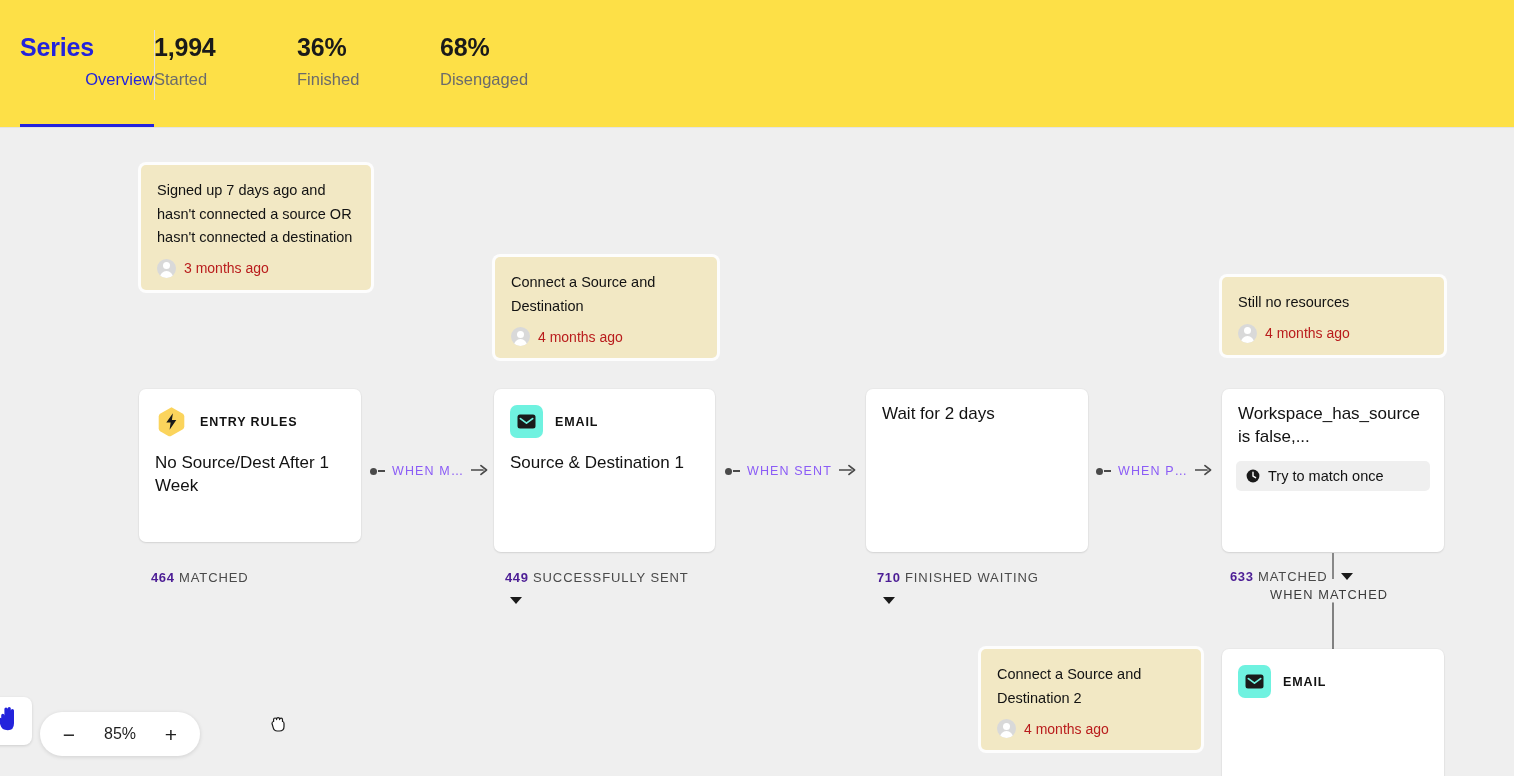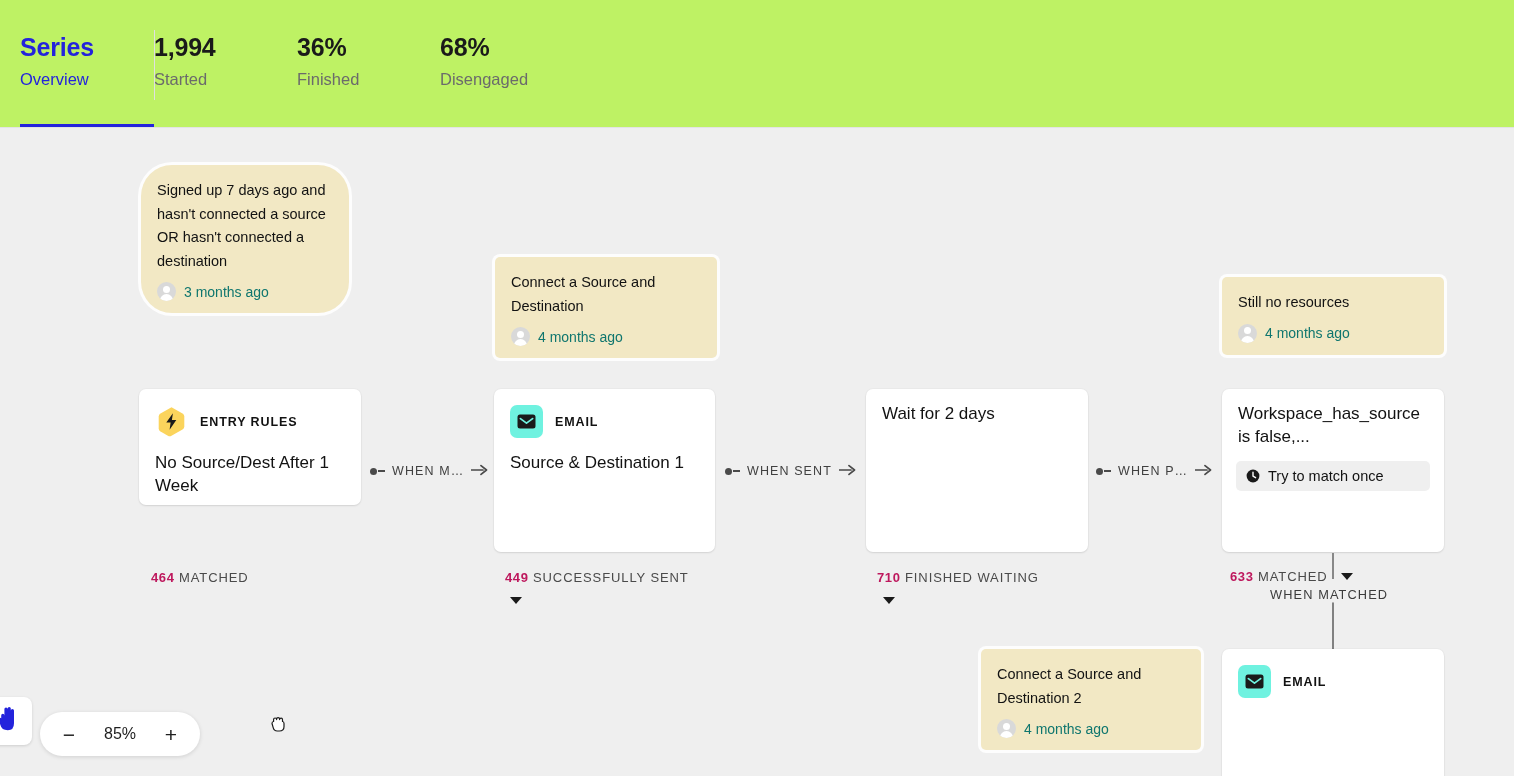--- a/index.html
+++ b/index.html
@@ -11,21 +11,21 @@
     font-family: "Liberation Sans", sans-serif;
     background: #efefef;
   }
 
   .app { position: relative; width: 1514px; height: 776px; background: #efefef; }
 
   
   .header {
     position: absolute; left: 0; top: 0;
     width: 1514px; height: 128px;
-    background: #bef264;
+    background: #fde047;
     border-bottom: 1px solid #e3e3e3;
   }
   .tabs {
     position: absolute; left: 20px; top: 30px;
     display: flex; align-items: flex-start;
   }
   .tab {
     position: relative;
     padding: 0 0 0 0;
     min-width: 0;
@@ -42,21 +42,21 @@
     white-space: nowrap;
   }
   .tab-series .tab-value { color: #2323dc; }
   .tab-label {
     display: block;
     font-size: 16.5px;
     line-height: 30px;
     color: #6b6b6b;
     white-space: nowrap;
   }
-  .tab-series .tab-label { color: #2323dc; }
+  .tab-series .tab-label { color: #2323dc; text-align: right; }
   .tab-underline {
     position: absolute;
     left: 20px; top: 124px;
     width: 134px; height: 3px;
     background: #2323dc;
   }
   .tab-divider {
     position: absolute;
     left: 154px; top: 30px;
     width: 1px; height: 70px;
@@ -99,21 +99,21 @@
     content: ""; position: absolute;
     left: 6px; top: 3.5px; width: 7px; height: 7px;
     border-radius: 50%; background: #ffffff;
   }
   .avatar::after {
     content: ""; position: absolute;
     left: 3px; top: 12px; width: 13px; height: 10px;
     border-radius: 7px 7px 0 0; background: #ffffff;
   }
   .note-time {
-    font-size: 14px; color: #0f766e;
+    font-size: 14px; color: #b91c1c;
   }
 
   
   .card {
     background: #ffffff;
     border-radius: 7px;
     box-shadow: 0 1px 2px rgba(0,0,0,0.10), 0 0 0 1px rgba(0,0,0,0.02);
   }
   .card-head {
     display: flex; align-items: center;
@@ -162,21 +162,21 @@
   }
 
   
   .stat {
     position: absolute;
     font-size: 13px;
     letter-spacing: 0.9px;
     color: #4a4a4a;
     white-space: nowrap;
   }
-  .stat b { color: #be185d; font-weight: bold; letter-spacing: 0.6px; }
+  .stat b { color: #4c1d95; font-weight: bold; letter-spacing: 0.6px; }
   .caret {
     position: absolute;
     width: 0; height: 0;
     border-left: 6px solid transparent;
     border-right: 6px solid transparent;
     border-top: 7px solid #1a1a1a;
   }
 
   
   .conn {
@@ -189,21 +189,21 @@
     width: 7px; height: 7px; border-radius: 50%;
     background: #4a4a4a; flex: 0 0 auto;
   }
   .conn-dash {
     width: 7px; height: 1.6px; background: #4a4a4a; flex: 0 0 auto;
     margin-left: -6px;
   }
   .conn-label {
     font-size: 12.5px;
     letter-spacing: 1.1px;
-    color: #404040;
+    color: #8b5cf6;
     white-space: nowrap;
   }
   .conn-arrow { flex: 0 0 auto; }
 
   .vconn {
     position: absolute;
   }
   .vlabel {
     position: absolute;
     font-size: 12.8px;
@@ -272,21 +272,21 @@
         <span class="tab-label">Disengaged</span>
       </div>
 
     </div>
     <div class="tab-divider"></div>
     <div class="tab-underline"></div>
   </div>
 
   <div class="canvas">
 
-    <div class="node note" style="left:141px; top:36px; width:208px;border-radius:31px;">
+    <div class="node note" style="left:141px; top:36px; width:230px;">
       <div class="note-text">Signed up 7 days ago and hasn't connected a source OR hasn't connected a destination</div>
       <div class="note-meta">
         <span class="avatar"></span>
         <span class="note-time">3 months ago</span>
       </div>
     </div>
 
     <div class="node note" style="left:495px; top:128px; width:222px;">
       <div class="note-text">Connect a Source and Destination</div>
       <div class="note-meta">
@@ -304,21 +304,21 @@
     </div>
 
     <div class="node note" style="left:981px; top:520px; width:220px;">
       <div class="note-text">Connect a Source and Destination 2</div>
       <div class="note-meta">
         <span class="avatar"></span>
         <span class="note-time">4 months ago</span>
       </div>
     </div>
 
-    <div class="node card" style="left:139px; top:260px; width:222px; height:116px;">
+    <div class="node card" style="left:139px; top:260px; width:222px; height:153px;">
       <div class="card-head">
         <span class="hex">
           <svg class="ico" width="33" height="33" viewBox="0 0 33 33">
             <path d="M16.5 2.2 L27.5 8.5 Q29.3 9.6 29.3 11.6 L29.3 21.4 Q29.3 23.4 27.5 24.5 L16.5 30.8 Q14.7 31.8 12.9 30.8 L5.5 26.5 Q3.7 25.4 3.7 23.4 L3.7 11.6 Q3.7 9.6 5.5 8.5 Z" fill="#fbd45c"></path>
             <path d="M17.9 8.2 L11.3 17.6 L15.6 17.6 L14.6 24.8 L21.3 15.1 L16.9 15.1 Z" fill="#1a1a1a"></path>
           </svg>
         </span>
         <span class="badge-label">ENTRY RULES</span>
       </div>
       <div class="card-title">No Source/Dest After 1 Week</div>

